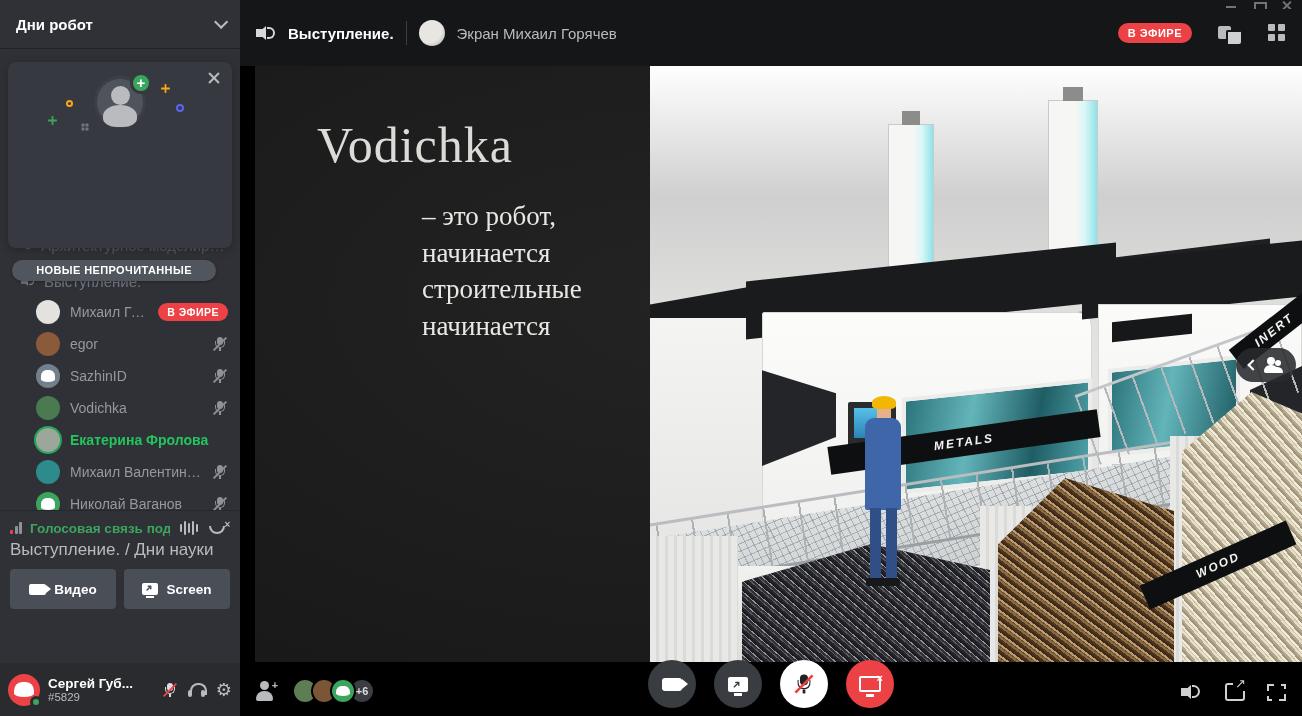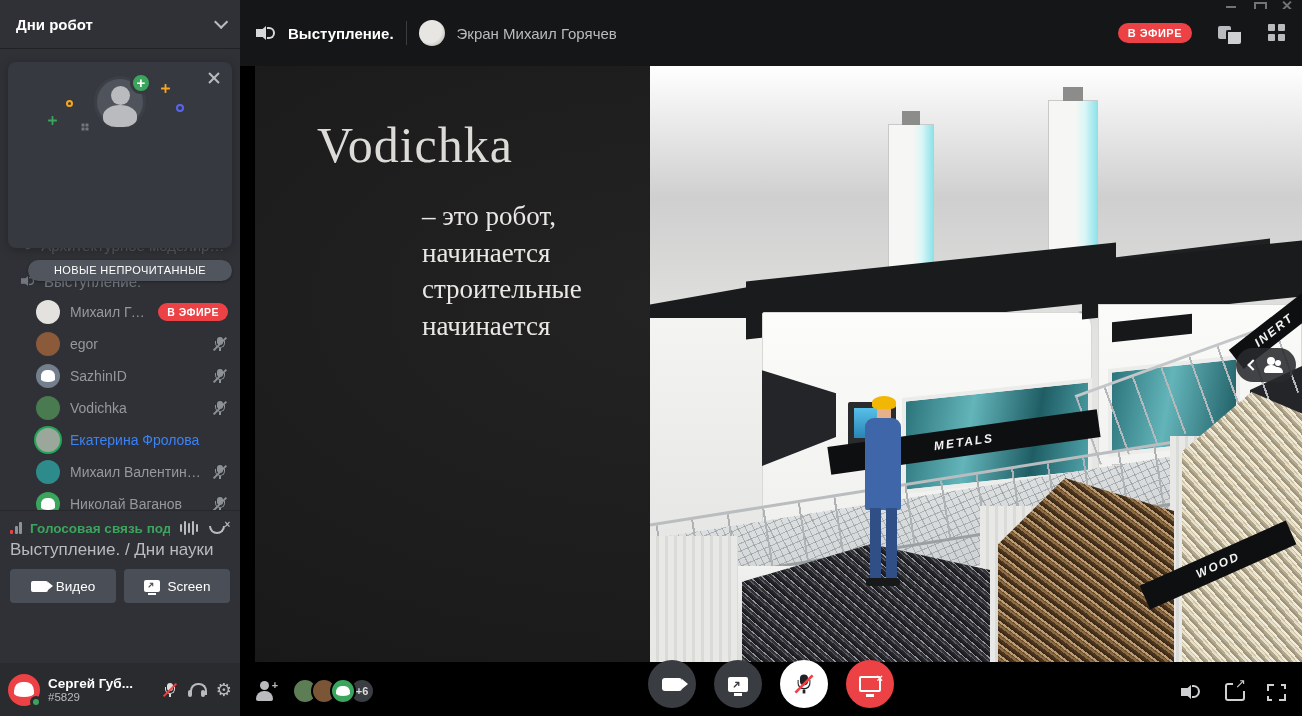--- a/index.html
+++ b/index.html
@@ -47,35 +47,35 @@
   .invite-btn { display:block; margin:12px auto 0; width:150px; height:38px; border:none;
     border-radius:4px; background:#6b78cc; color:#fff; font-size:13.5px; font-weight:bold;
     font-family:inherit; cursor:pointer; }
 
   
   .chanlist { position:absolute; left:0; top:230px; width:240px; }
   .chan { display:flex; align-items:center; gap:6px; padding:6px 10px 6px 18px;
     color:#72767d; font-size:15px; }
   .chan .cname { white-space:nowrap; overflow:hidden; text-overflow:ellipsis; }
   .chan.dim { opacity:.55; }
-  .unread-pill { position:absolute; left:28px; top:30px; width:204px; height:21px;
-    background:#51565e; border-radius:11px; color:#fff; font-size:11px; font-weight:normal;
+  .unread-pill { position:absolute; left:12px; top:30px; width:204px; height:21px;
+    background:#51565e; border-radius:11px; color:#fff; font-size:11px; font-weight:bold;
     letter-spacing:.4px; text-align:center; line-height:21px; z-index:7; box-shadow:0 1px 3px rgba(0,0,0,.3); }
 
   
   .members { position:absolute; left:0; top:296px; width:240px; }
   .member { display:flex; align-items:center; gap:10px; height:32px; padding:0 12px 0 36px;
     cursor:pointer; }
   .member .avatar { position:relative; width:24px; height:24px; border-radius:50%; flex:none; }
   .member.speaking .avatar { box-shadow:0 0 0 2px #23a55a; }
   .avatar.dlogo::after { content:""; position:absolute; left:20%; top:27%; width:60%; height:46%;
     background:#fff; border-radius:48% 48% 60% 60% / 70% 70% 30% 30%; }
   .member .mname { color:#96989d; font-size:14px; flex:1; white-space:nowrap; overflow:hidden;
     text-overflow:ellipsis; }
-  .member.speaking .mname { color:#3b82f6; font-weight:normal; }
+  .member.speaking .mname { color:#22c55e; font-weight:bold; }
   .badge-live { background:#ed4245; color:#fff; font-size:10.5px; font-weight:bold;
     letter-spacing:.5px; border-radius:10px; padding:3px 9px; flex:none; }
 
   
   .micmute { position:relative; width:16px; height:16px; flex:none; color:#8e9297; }
   .micmute .mic { position:absolute; left:5px; top:1px; width:6px; height:8px; border-radius:3px;
     background:currentColor; }
   .micmute .arc { position:absolute; left:3px; top:5px; width:10px; height:7px;
     border:1.5px solid currentColor; border-top:none; border-radius:0 0 7px 7px; }
   .micmute .stem { position:absolute; left:7px; top:12px; width:2px; height:3px; background:currentColor; }
@@ -97,22 +97,22 @@
   .soundwave i { width:2px; background:#b9bbbe; border-radius:1px; }
   .soundwave i:nth-child(1){height:8px}.soundwave i:nth-child(2){height:14px}
   .soundwave i:nth-child(3){height:10px}.soundwave i:nth-child(4){height:14px}
   .soundwave i:nth-child(5){height:8px}
   .phonex { position:relative; width:22px; height:18px; cursor:pointer; color:#b9bbbe; }
   .phonex .pbody { position:absolute; left:1px; top:7px; width:16px; height:8px;
     border:2.5px solid currentColor; border-top:none; border-radius:0 0 9px 9px; }
   .phonex .px { position:absolute; right:0; top:0; font-size:10px; font-weight:bold; color:currentColor; }
   .vloc { color:#b9bbbe; font-size:17px; margin-top:3px; }
   .vbtns { display:flex; gap:8px; margin-top:9px; }
-  .vbtn { flex:1; height:34px; background:#4a4f57; border:none; border-radius:4px; color:#fff;
-    font-size:13.5px; font-weight:normal; font-family:inherit; display:flex; align-items:center;
+  .vbtn { flex:1; height:40px; background:#4a4f57; border:none; border-radius:4px; color:#fff;
+    font-size:13.5px; font-weight:bold; font-family:inherit; display:flex; align-items:center;
     justify-content:center; gap:8px; cursor:pointer; }
   .cam-ic { position:relative; width:17px; height:11px; background:#fff; border-radius:2px; }
   .cam-ic::after { content:""; position:absolute; right:-5px; top:1.5px; border-left:5px solid #fff;
     border-top:4px solid transparent; border-bottom:4px solid transparent; }
   .scr-ic { position:relative; width:16px; height:12px; background:#fff; border-radius:2px; }
   .scr-ic::before { content:"➜"; position:absolute; left:3px; top:0; font-size:9px; color:#4a4f57;
     transform:rotate(-45deg); }
   .scr-ic::after { content:""; position:absolute; left:4px; bottom:-3px; width:8px; height:2px; background:#fff; }
 
   

